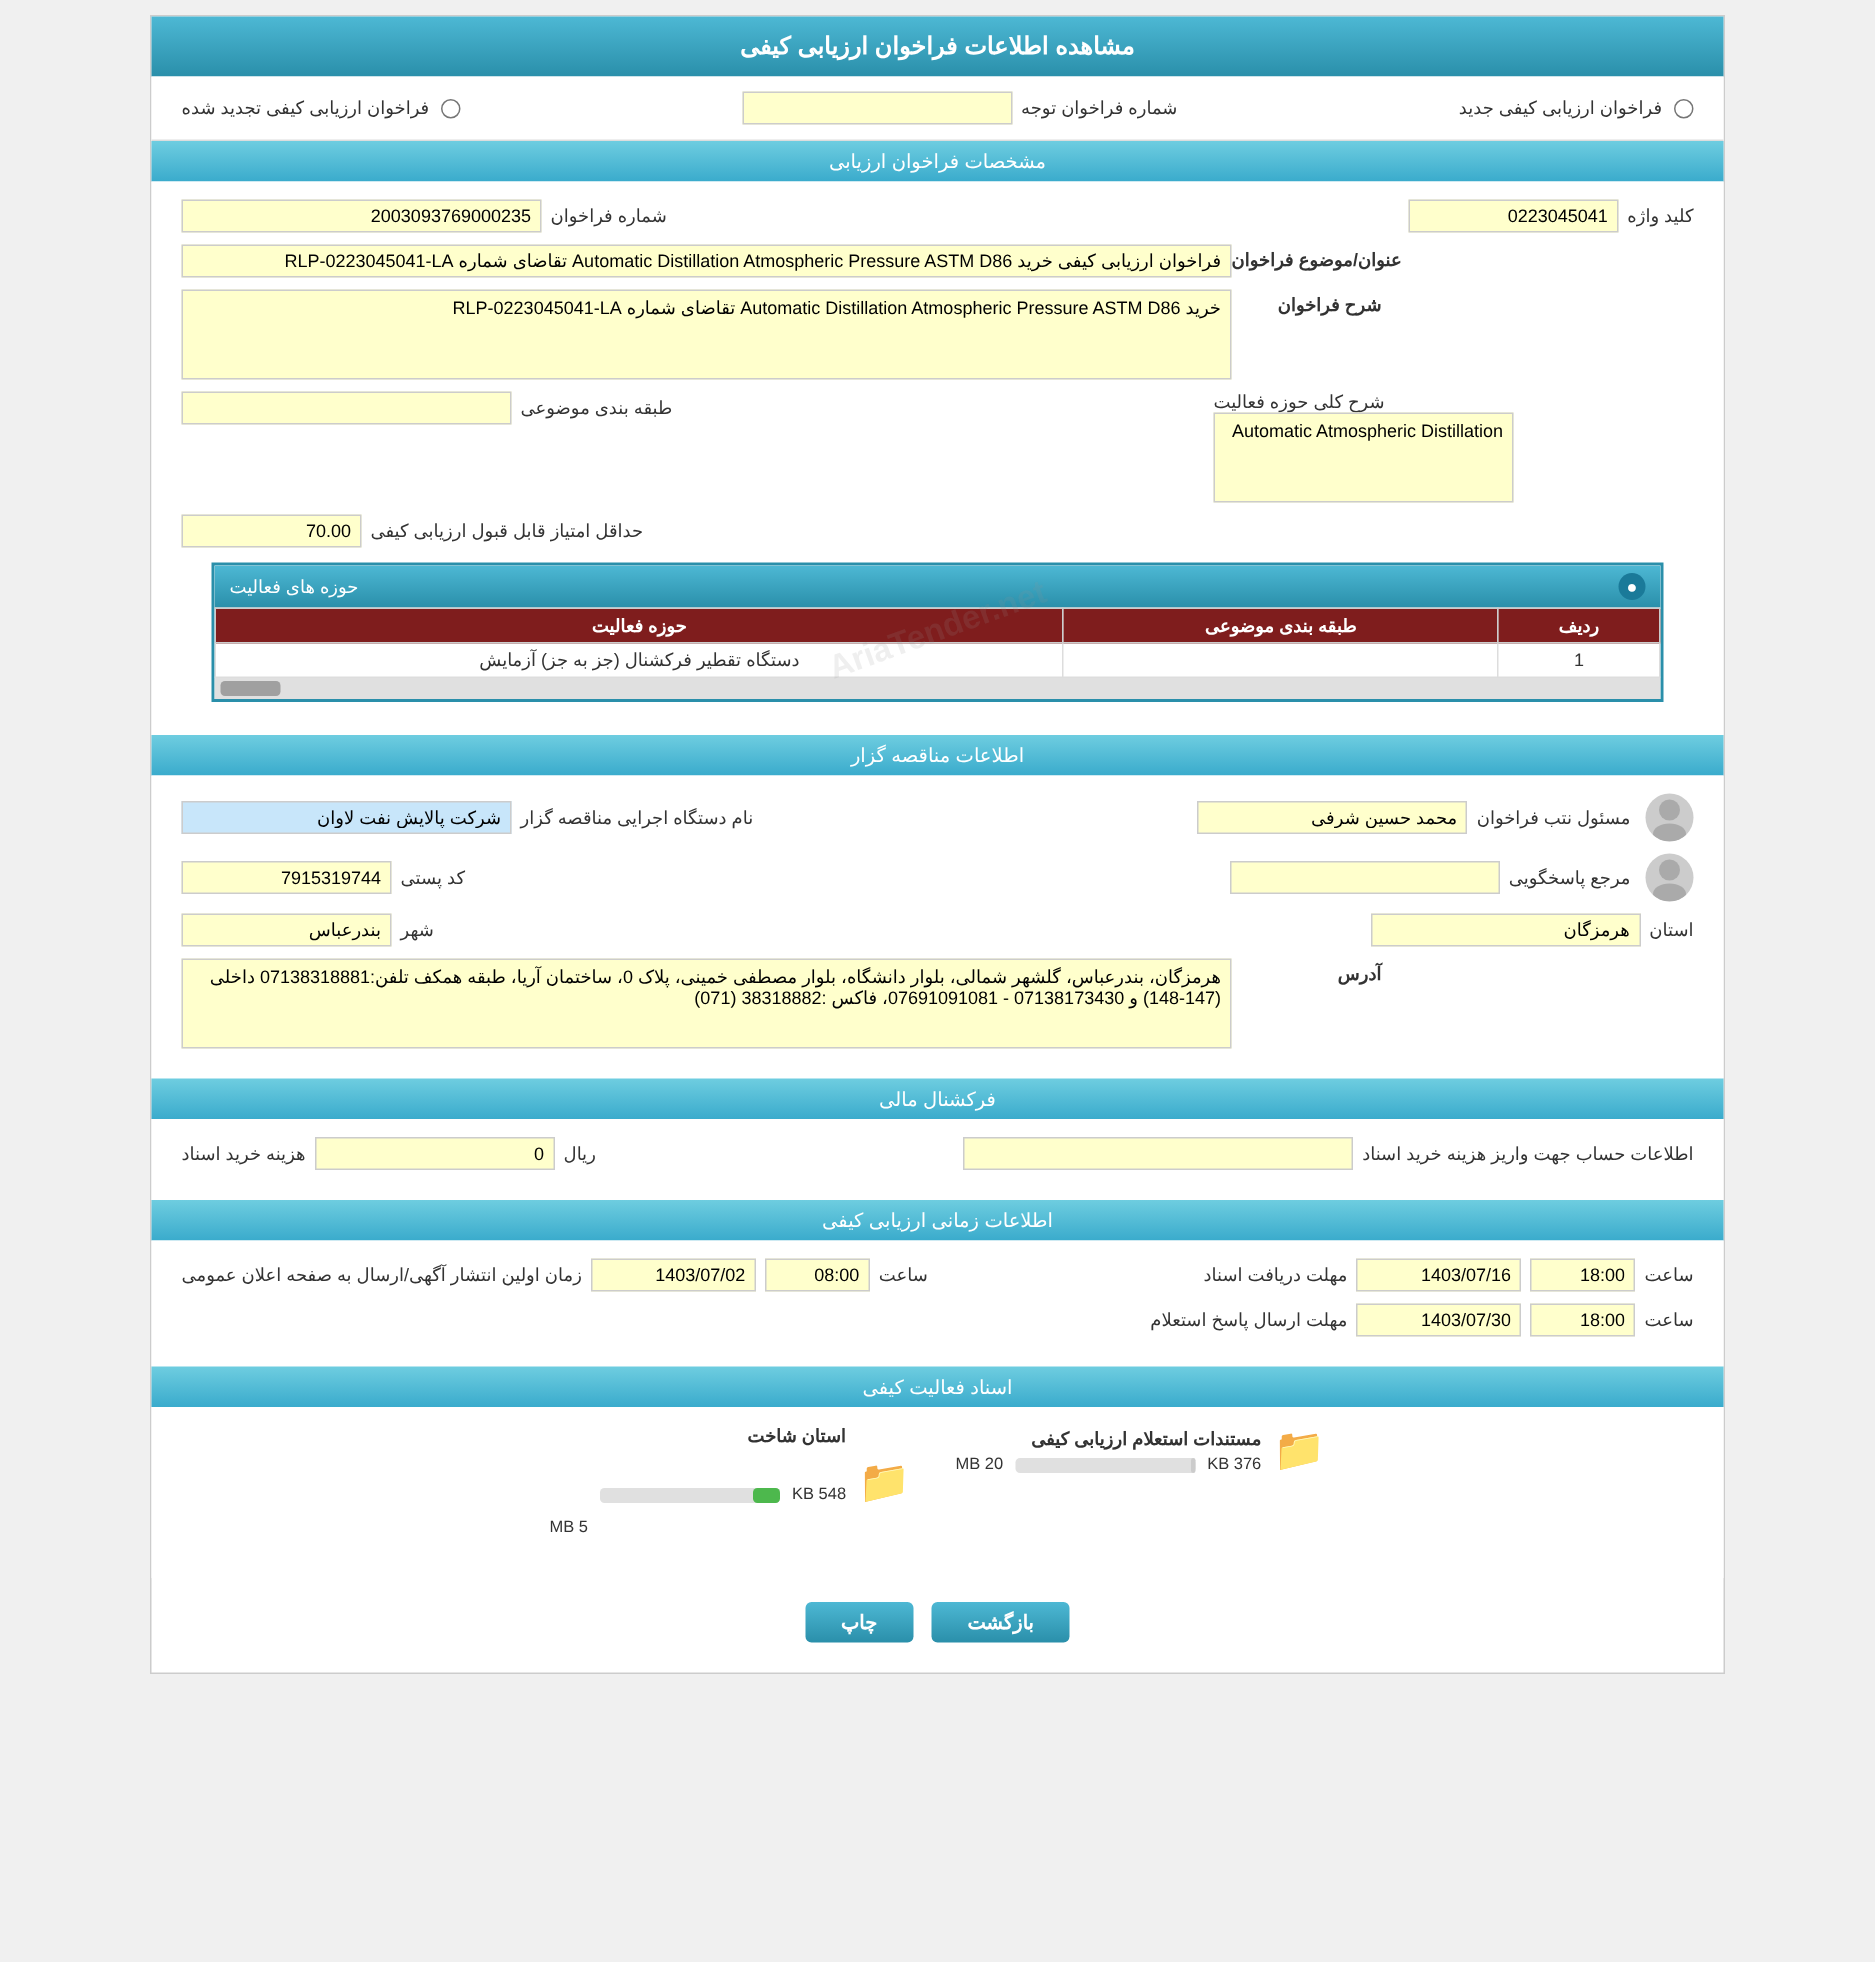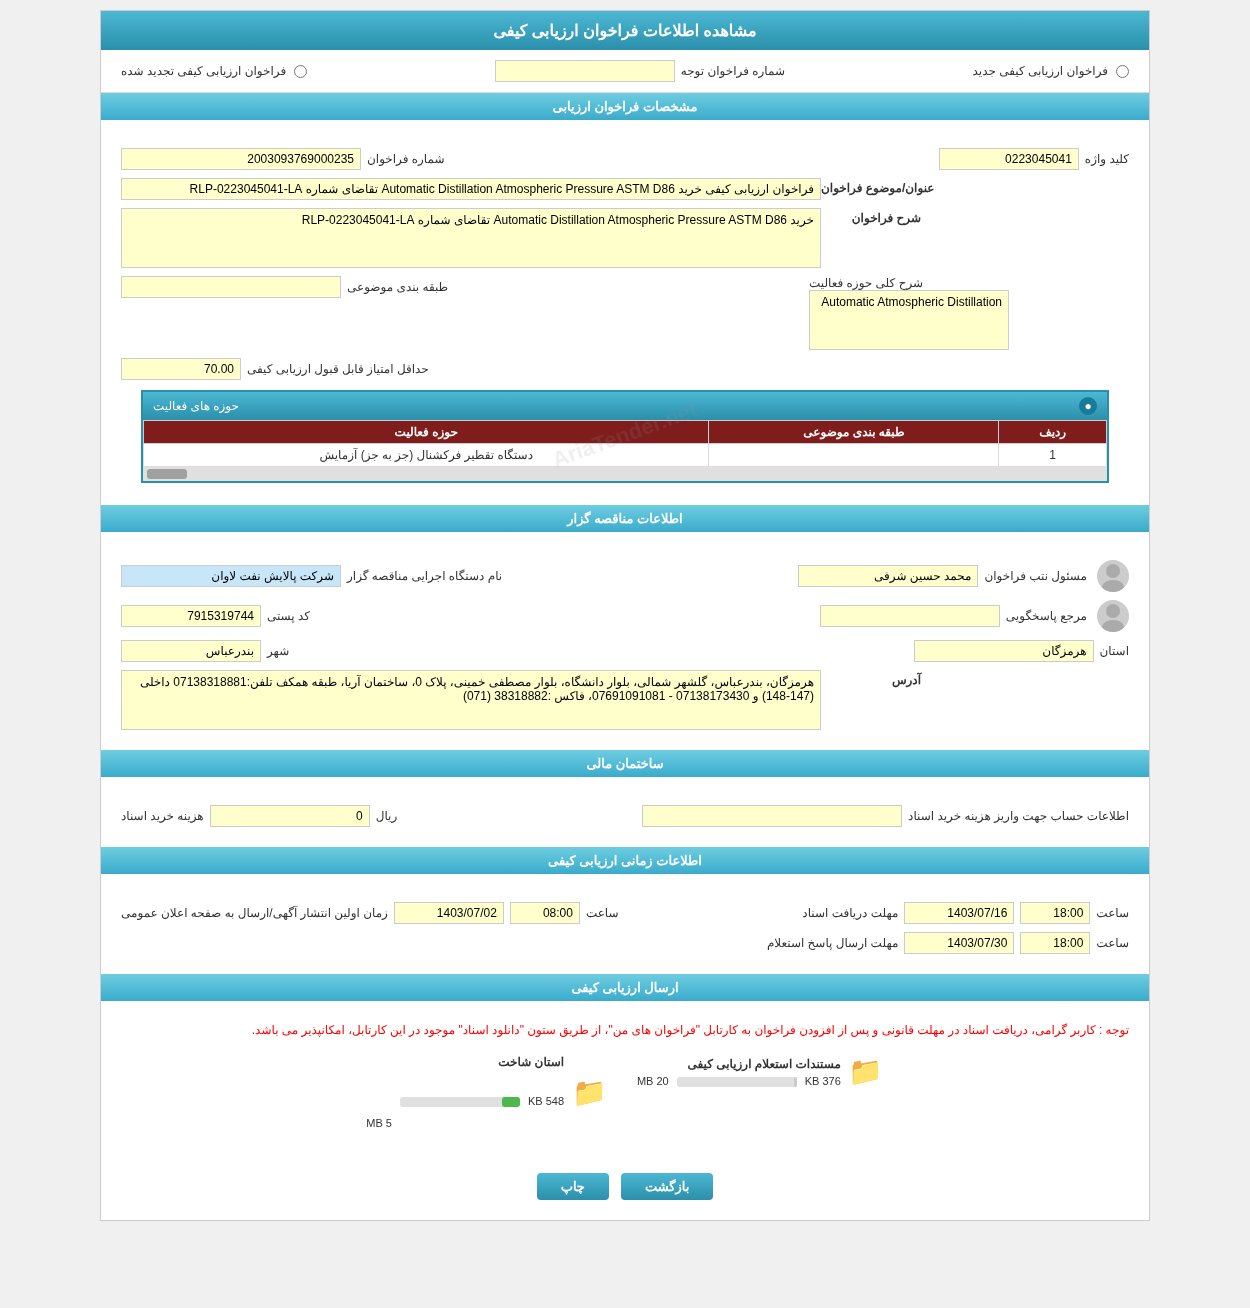--- a/index.html
+++ b/index.html
@@ -44,22 +44,22 @@
       padding: 3px 6px;
       font-size: 12px;
       font-family: Tahoma, Arial, sans-serif;
     }
     .section-header {
       background: linear-gradient(to bottom, #6ecde0, #3aabcc);
       color: #fff;
       text-align: center;
       padding: 6px 10px;
       font-size: 13px;
-      font-weight: bold;
-      margin-bottom: 16px;
+      font-weight: normal;
+      margin-bottom: 0;
     }
     .section-body {
       padding: 12px 20px;
       background: #fff;
     }
     .form-row {
       display: flex;
       align-items: flex-start;
       margin-bottom: 8px;
       justify-content: flex-end;
@@ -342,21 +342,21 @@
         <input type="text" class="input-yellow" style="width: 140px;" value="بندرعباس">
       </div>
     </div>
 
     <div class="form-row">
       <span class="form-label">آدرس</span>
       <textarea class="textarea-yellow" style="width: 700px; height: 60px;">هرمزگان، بندرعباس، گلشهر شمالی، بلوار دانشگاه، بلوار مصطفی خمینی، پلاک 0، ساختمان آریا، طبقه همکف تلفن:07138318881 داخلی (147-148) و 07138173430 - 07691091081، فاکس :38318882 (071)</textarea>
     </div>
   </div>
 
-  <div class="section-header">ساختمان مالی</div>
+  <div class="section-header">فرکشنال مالی</div>
   <div class="section-body">
     <div class="two-col" style="justify-content:space-between; align-items:center;">
       <div class="two-col-item">
         <span class="two-col-label">اطلاعات حساب جهت واریز هزینه خرید اسناد</span>
         <input type="text" class="input-yellow" style="width: 260px;">
       </div>
       <div class="two-col-item">
         <span class="two-col-label">ریال</span>
         <input type="text" class="input-yellow" style="width: 160px;" value="0">
         <span class="two-col-label">هزینه خرید اسناد</span>
@@ -385,22 +385,21 @@
     <div class="two-col" style="justify-content:flex-start; align-items:center;">
       <div class="two-col-item">
         <span class="two-col-label">ساعت</span>
         <input type="text" class="input-yellow" style="width: 70px;" value="18:00">
         <input type="text" class="input-yellow" style="width: 110px;" value="1403/07/30">
         <span class="two-col-label">مهلت ارسال پاسخ استعلام</span>
       </div>
     </div>
   </div>
 
-  <div class="section-header">ارسال ارزیابی کیفی</div>
-  <div class="notice-text">توجه : کاربر گرامی، دریافت اسناد در مهلت قانونی و پس از افزودن فراخوان به کارتابل "فراخوان های من"، از طریق ستون "دانلود اسناد" موجود در این کارتابل، امکانپذیر می باشد.</div>
+  <div class="section-header">اسناد فعالیت کیفی</div>
   <div class="section-body">
     <div style="display:flex; gap:30px; justify-content:center; align-items:flex-start; margin-bottom:16px;">
 
       <div style="display:flex; flex-direction:column; align-items:center; gap:6px;">
         <div style="display:flex; align-items:center; gap:8px;">
           <div class="file-icon">📁</div>
           <div>
             <div style="text-align:right; font-weight:bold; margin-bottom:4px;">مستندات استعلام ارزیابی کیفی</div>
             <div style="display:flex; gap:8px; align-items:center;">
               <span style="font-size:11px;">376 KB</span>

